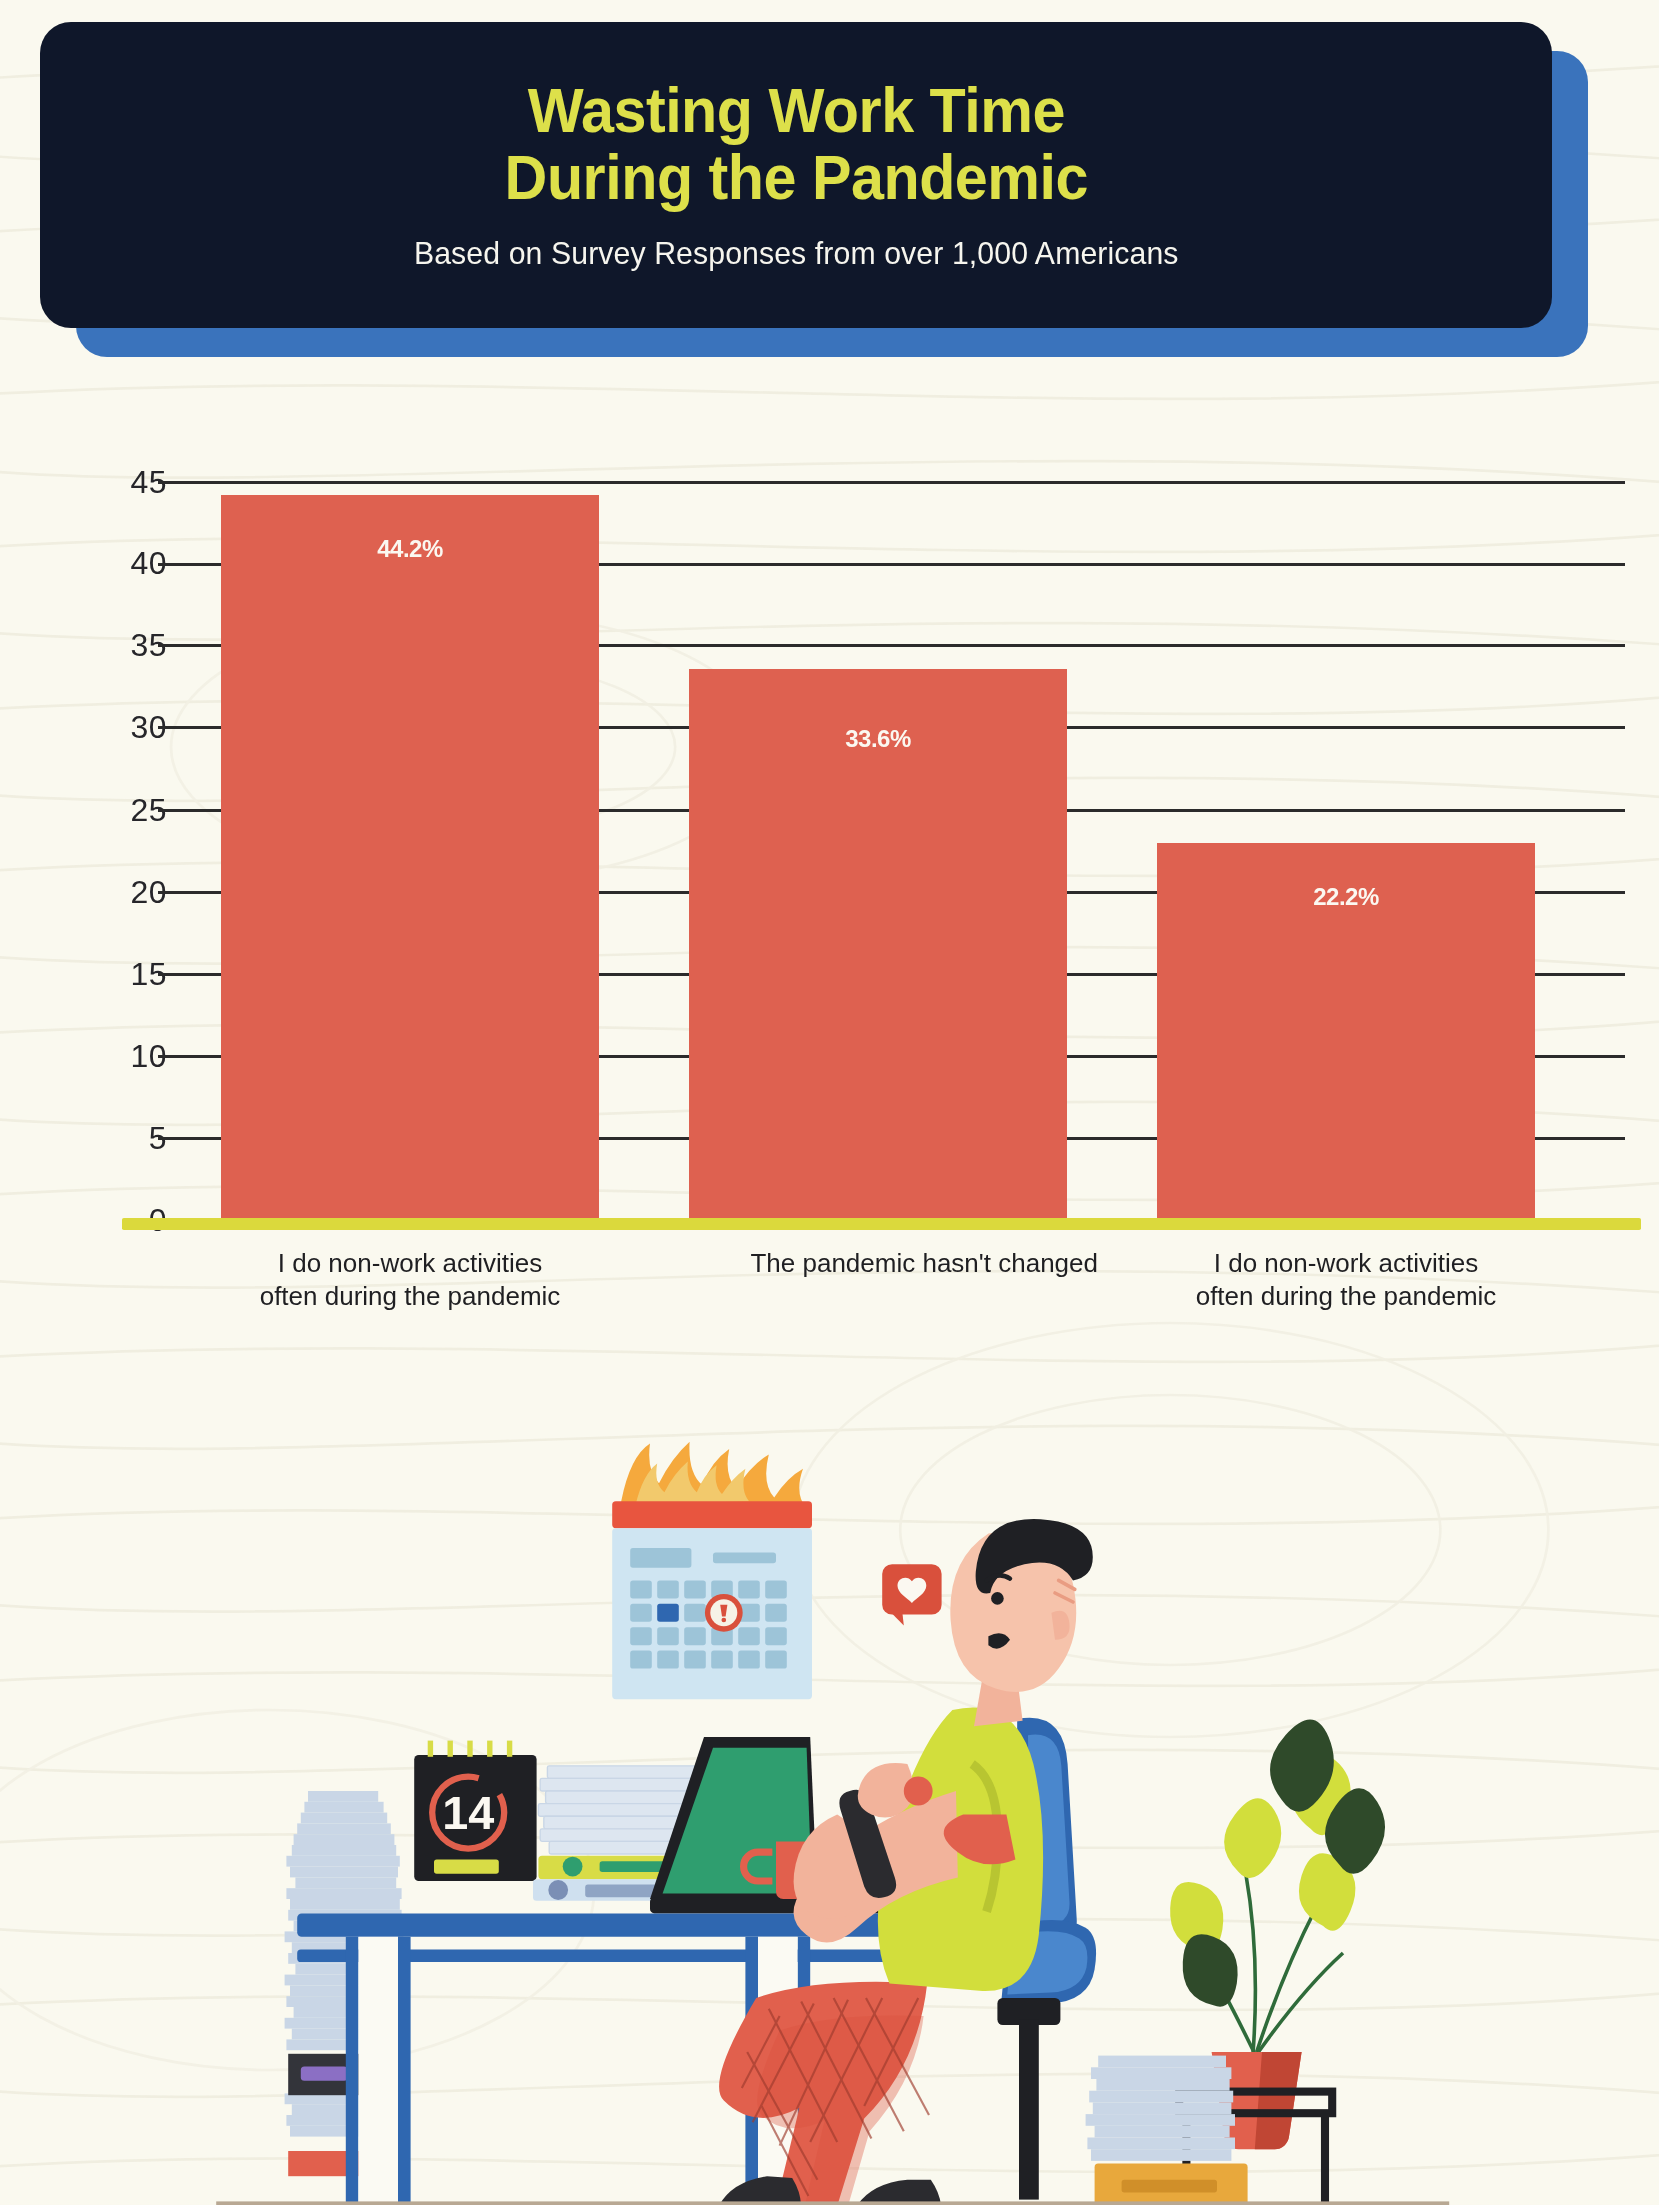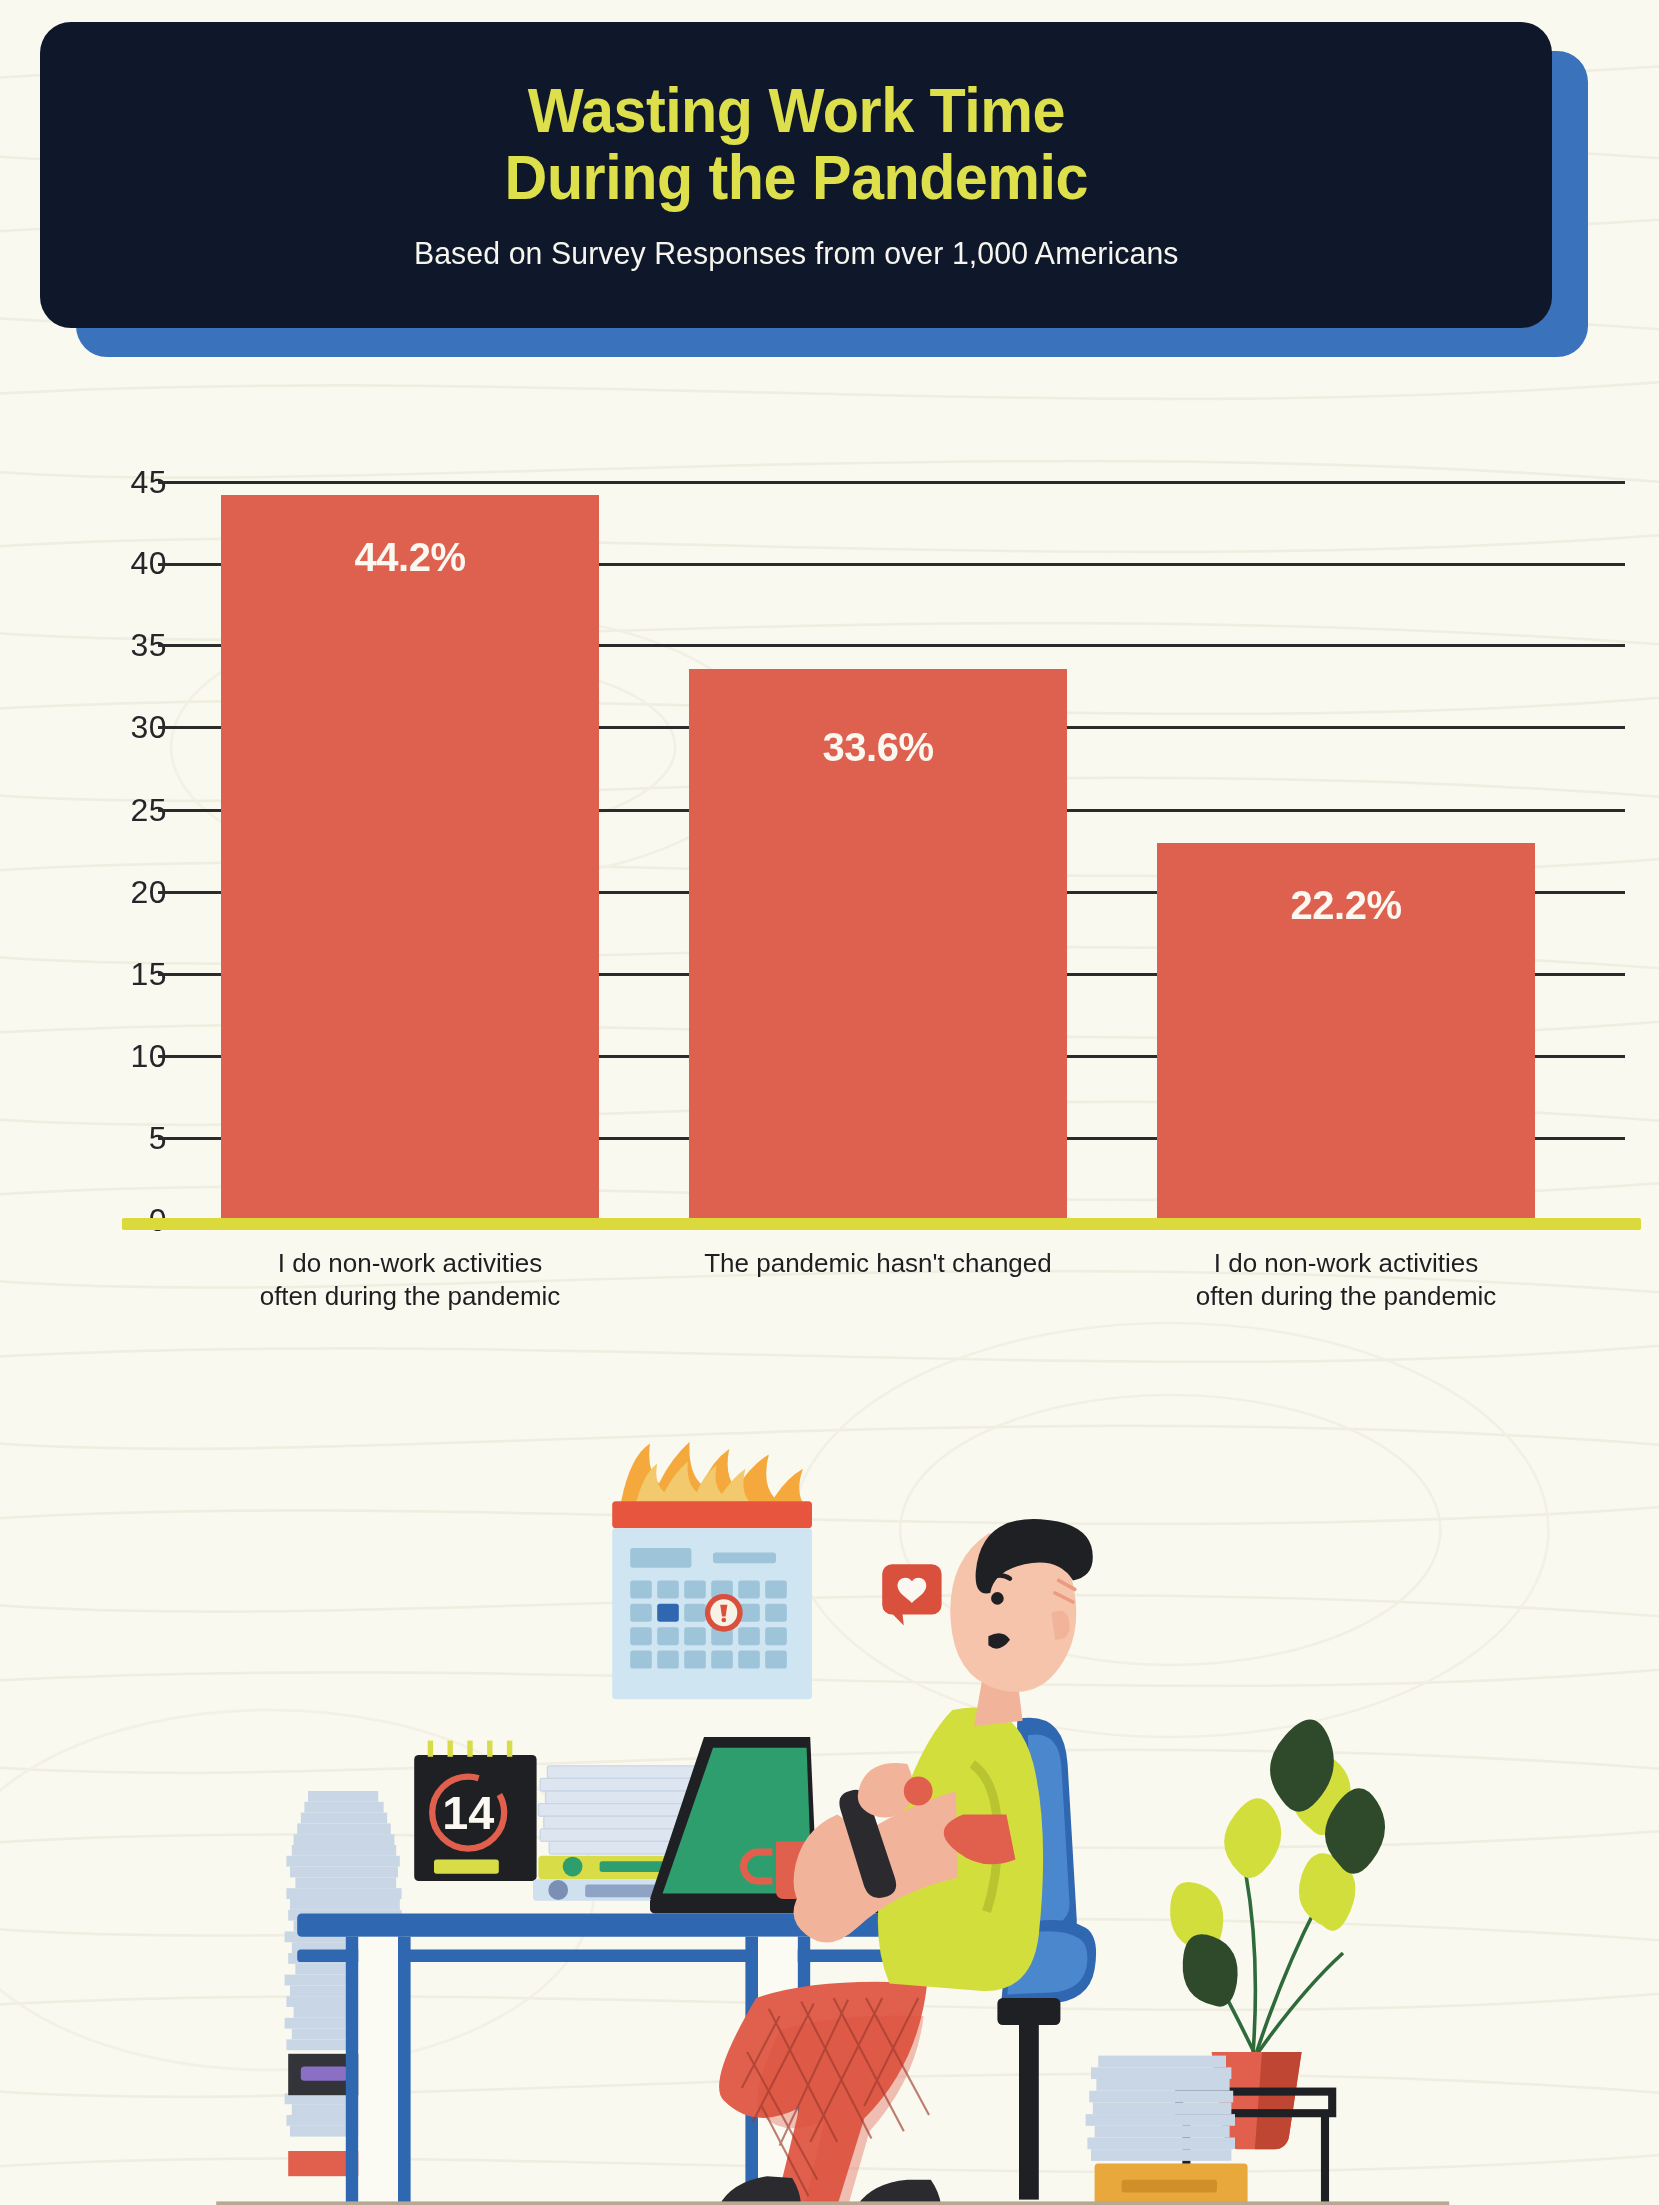--- a/index.html
+++ b/index.html
@@ -122,21 +122,21 @@
   .bar {
     position: absolute;
     background: #de6150;
   }
   .bar-value {
     position: absolute;
     left: 0;
     width: 100%;
     text-align: center;
     color: #fbf8f1;
-    font-size: 40px;
+    font-size: 24px;
     font-weight: bold;
     letter-spacing: -0.5px;
   }
   .cat-label {
     position: absolute;
     text-align: center;
     font-size: 26px;
     color: #1f1f22;
     line-height: 1.28;
     font-family: "Liberation Sans", sans-serif;
@@ -246,21 +246,21 @@
     <div class="bar-value" style="top:40px">22.2%</div>
   </div>
 
   <div id="baseline" style="top:1218px"></div>
 
   <div class="cat-label" style="left:167px; top:1247px; width:486px;">
     <div>I do non-work activities</div>
     <div>often during the pandemic</div>
   </div>
 
-  <div class="cat-label" style="left:635px; top:1247px; width:486px;">
+  <div class="cat-label" style="left:612px; top:1247px; width:486px;text-align:right;">
     <div>The pandemic hasn't changed</div>
   </div>
 
   <div class="cat-label" style="left:1103px; top:1247px; width:486px;">
     <div>I do non-work activities</div>
     <div>often during the pandemic</div>
   </div>
 </div>
 
 <div id="illustration">

